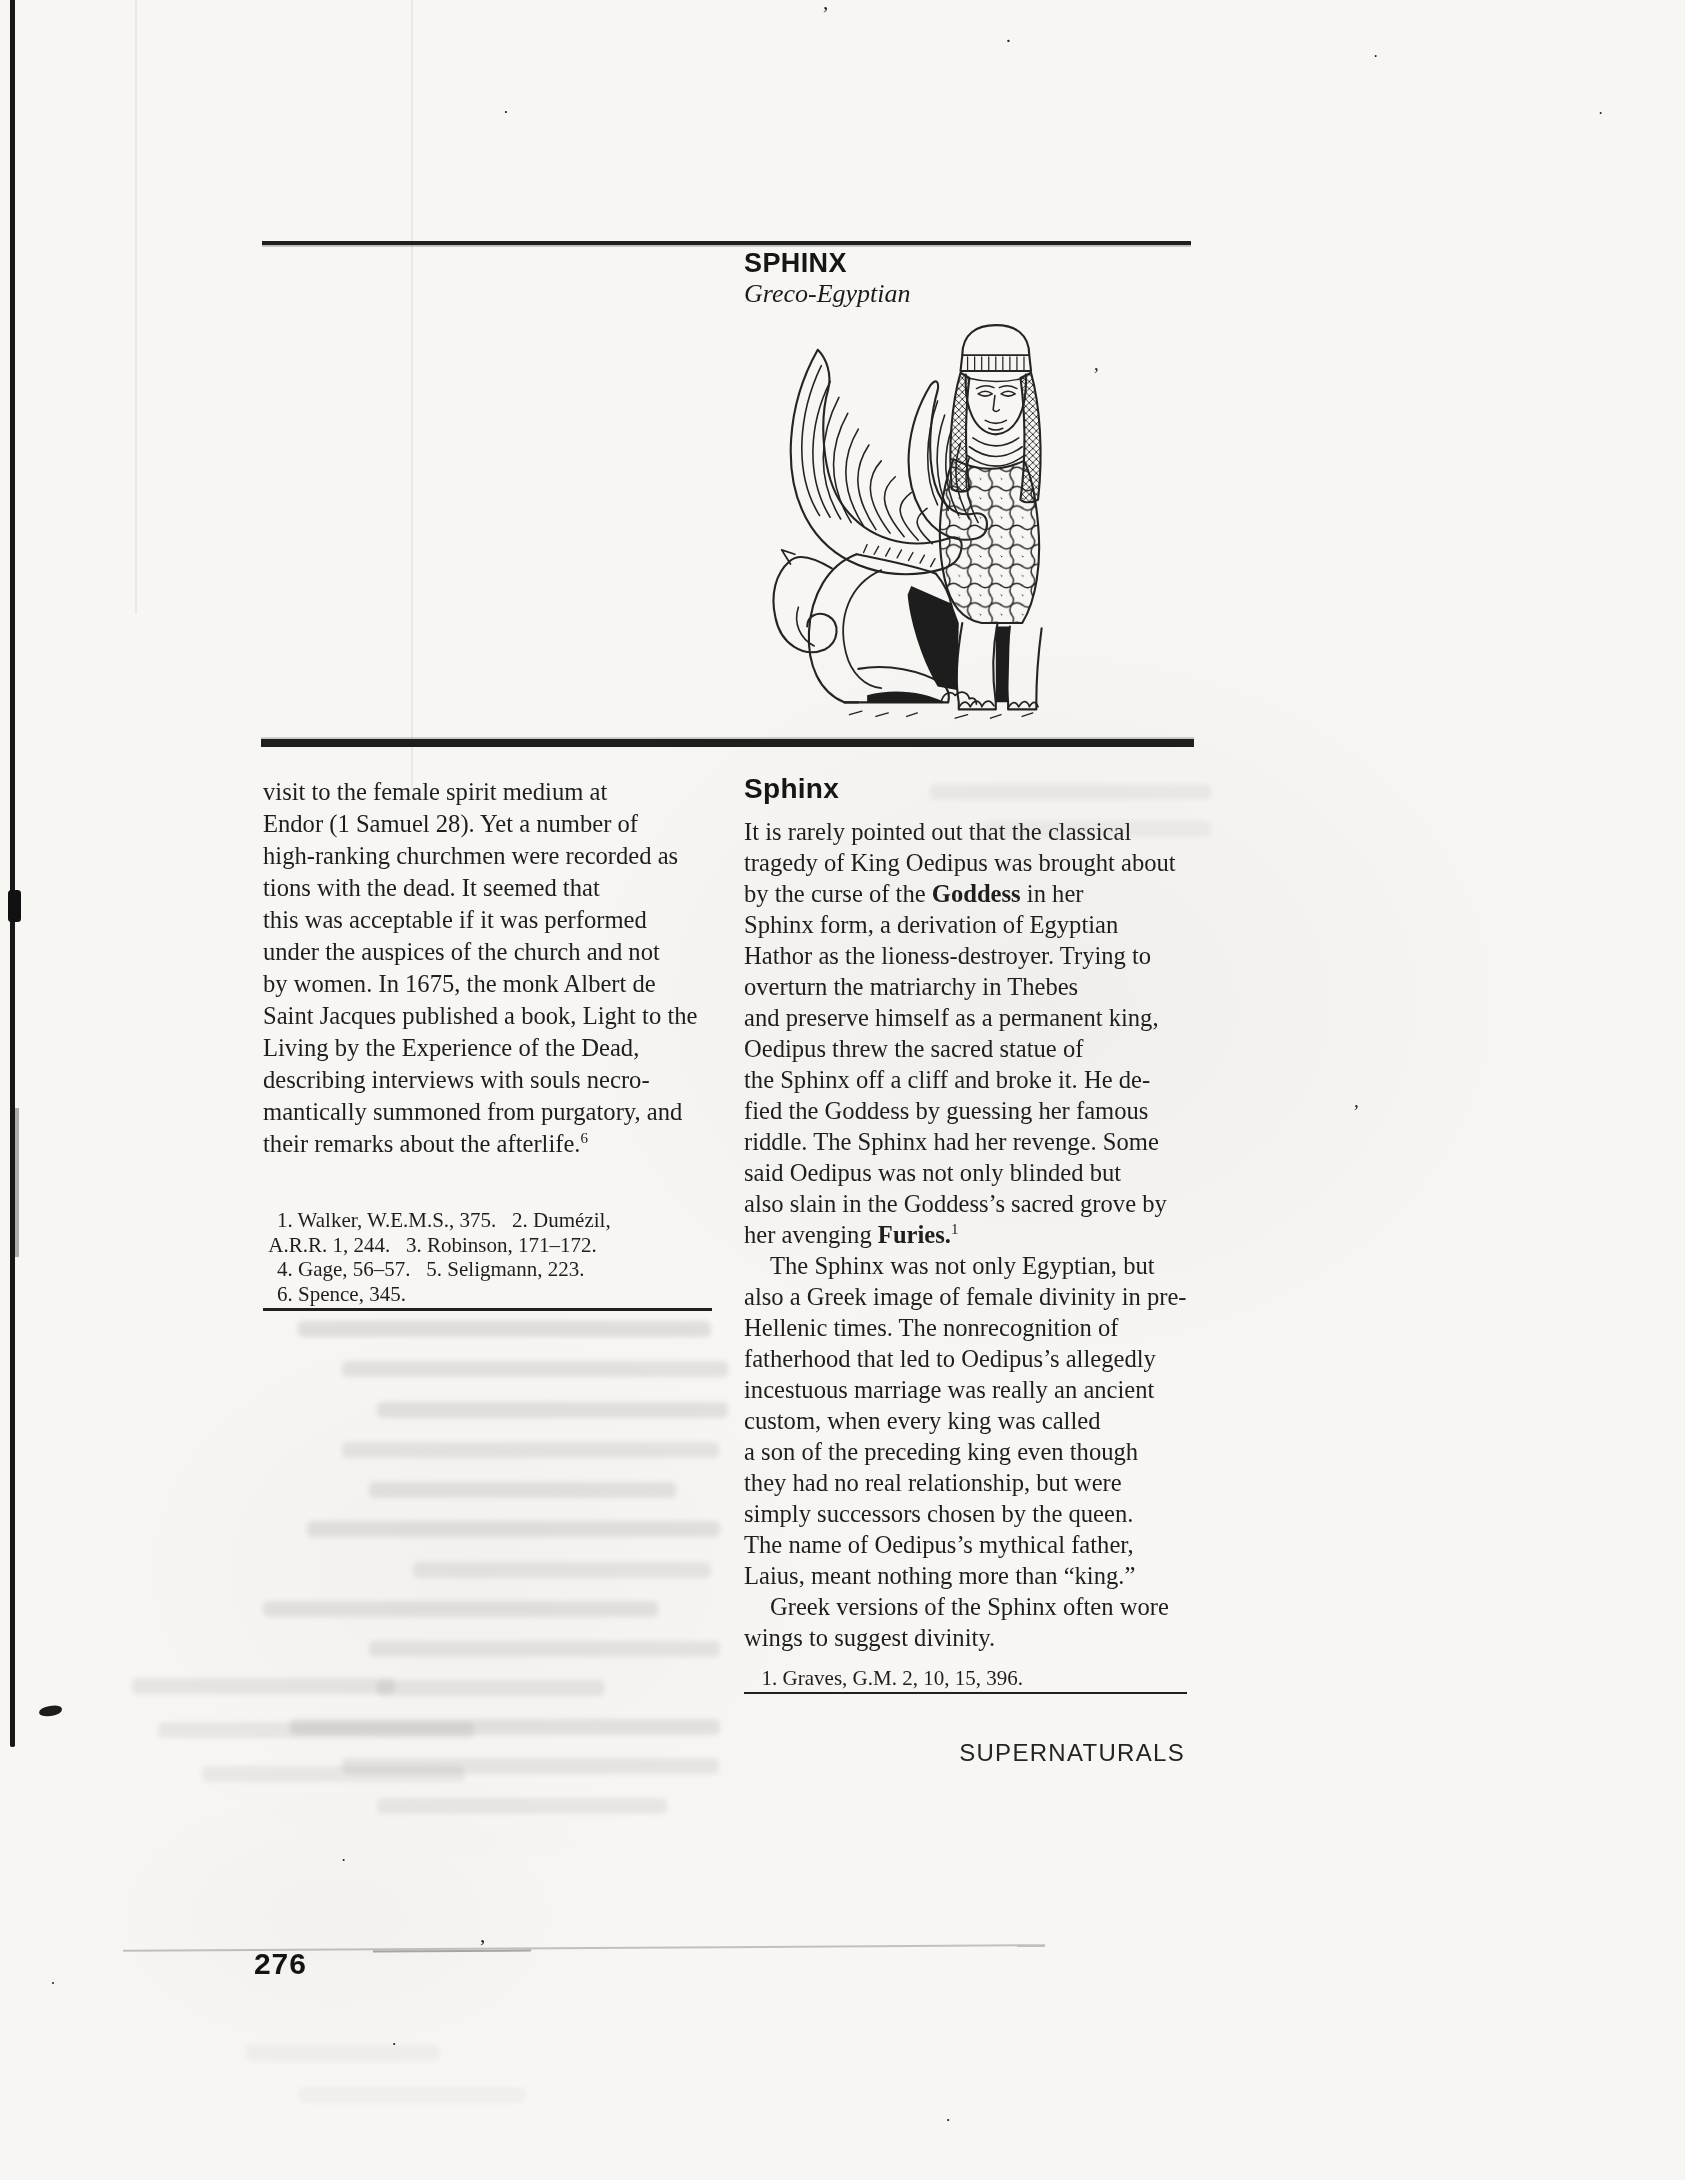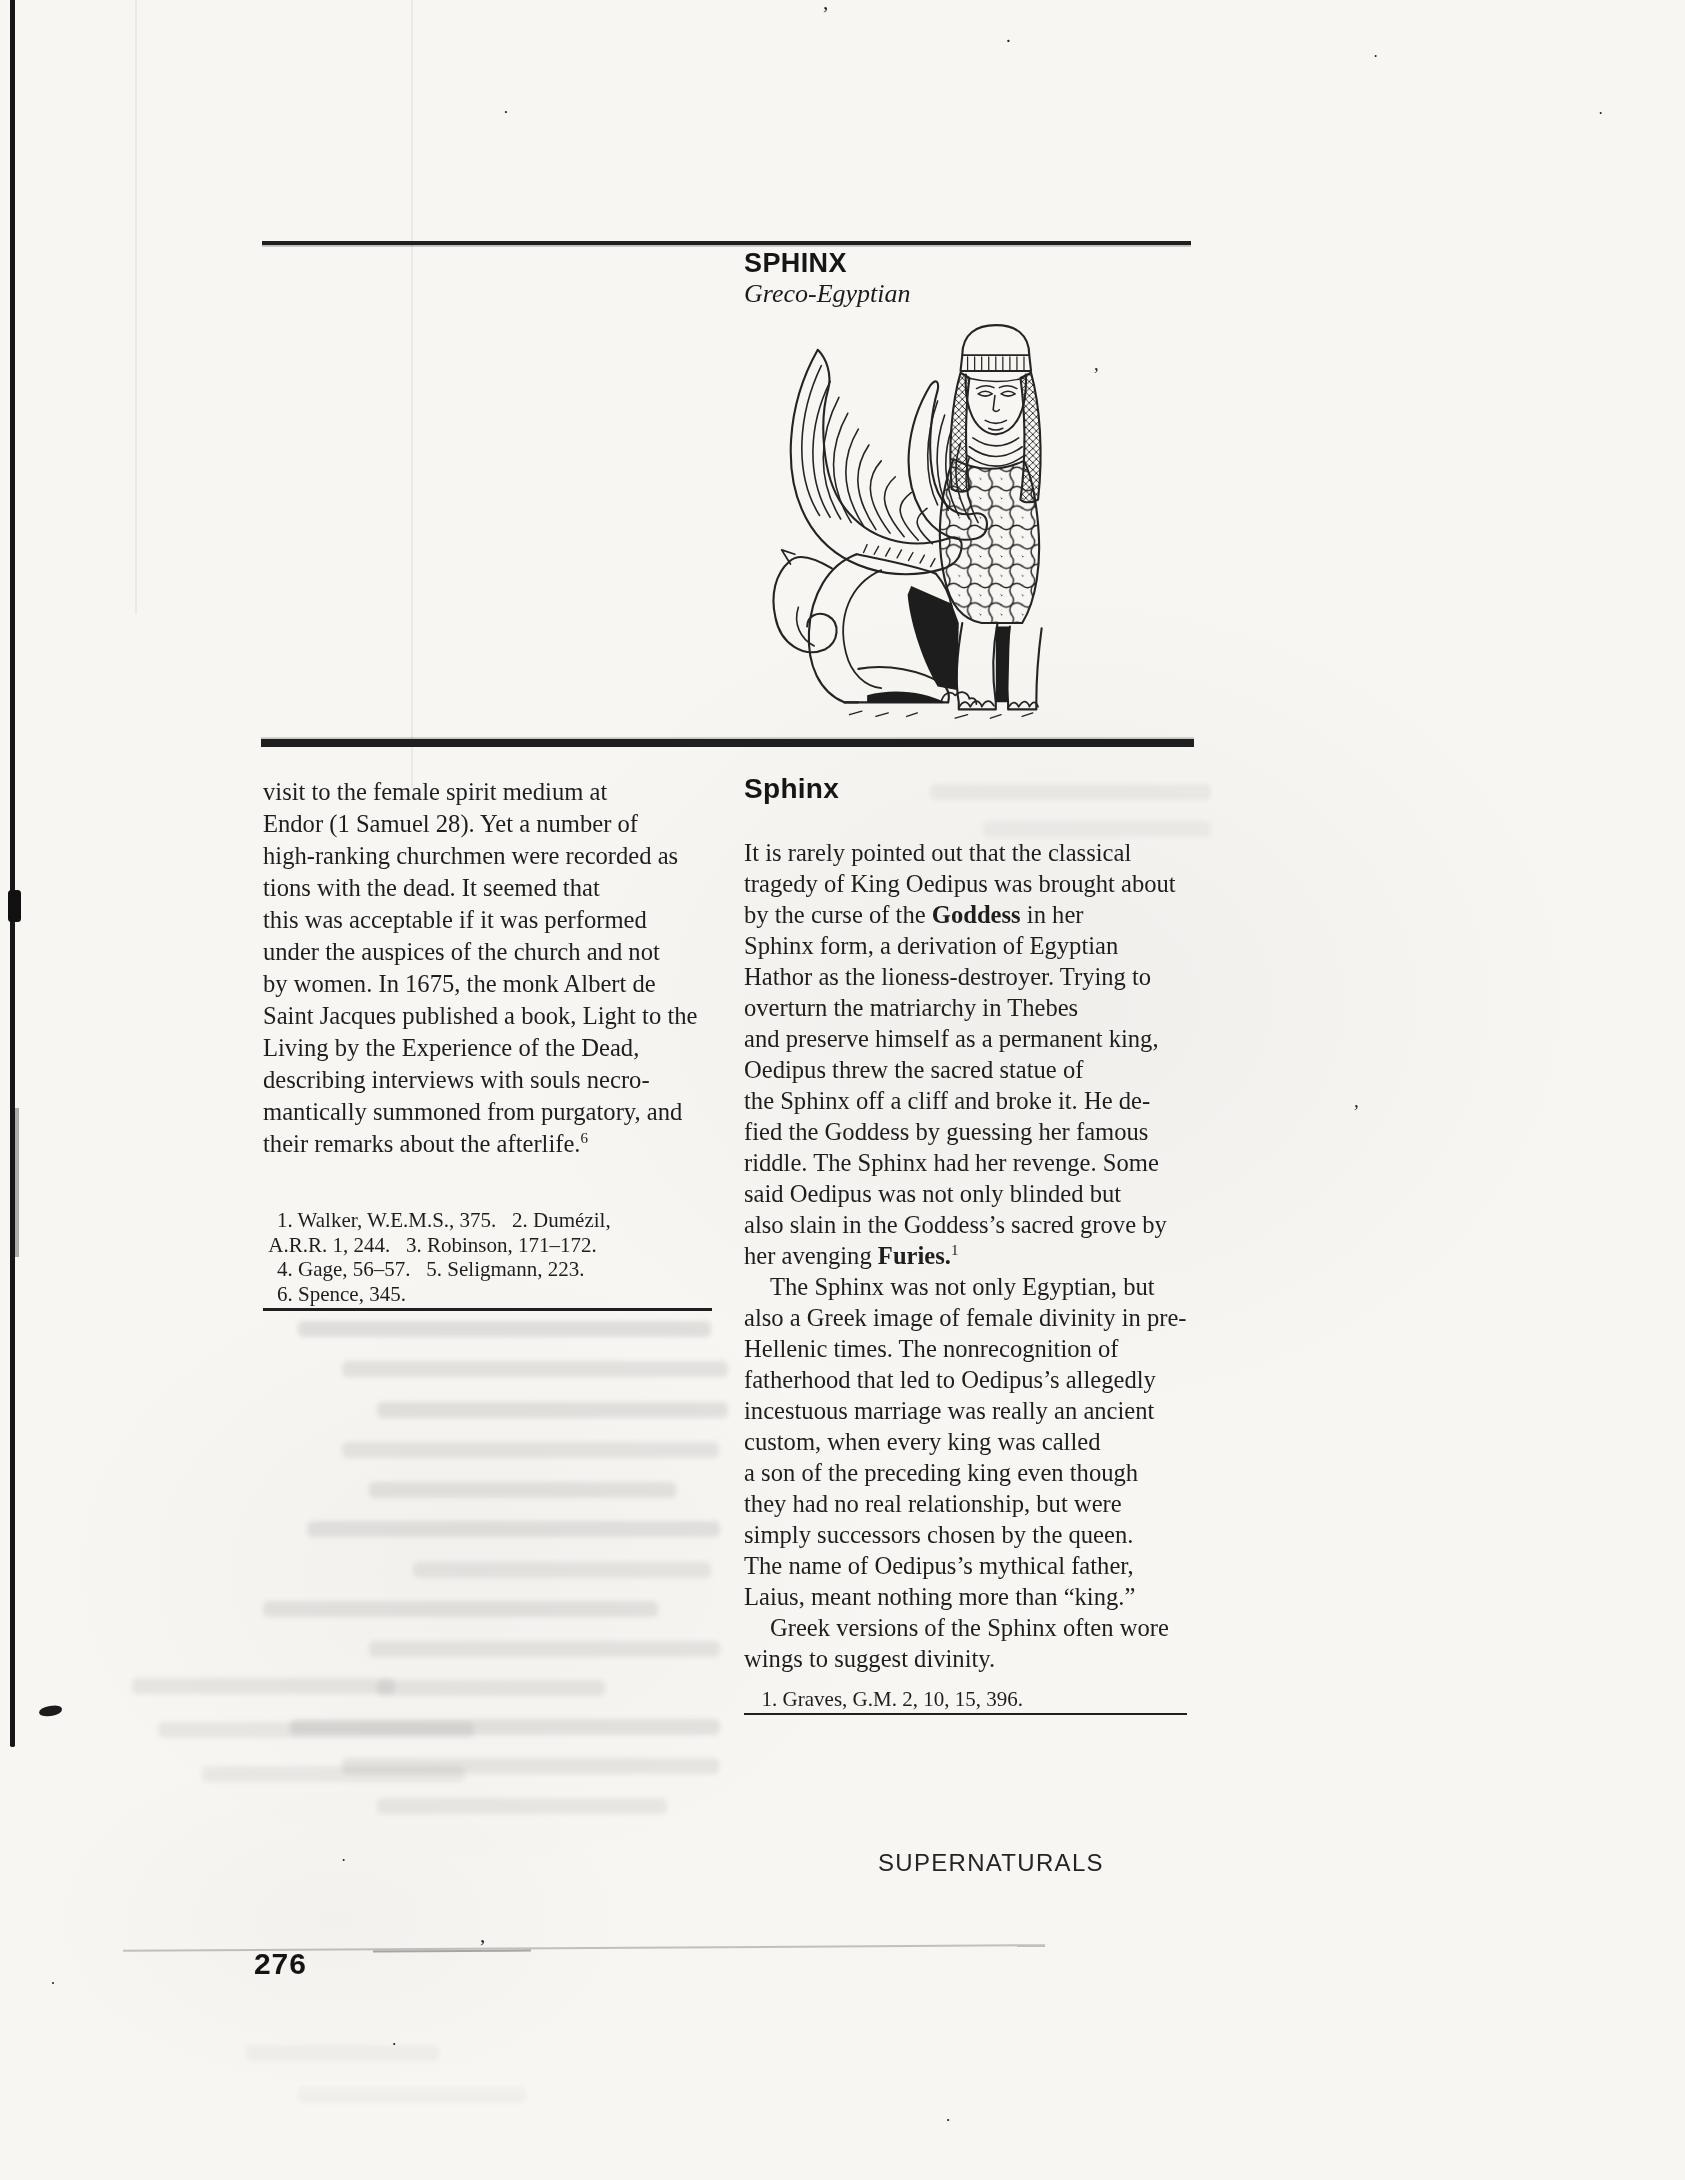--- a/index.html
+++ b/index.html
@@ -41,29 +41,29 @@
   .bodyline{font:24.6px/32px "Liberation Serif",serif;color:#1e1e1e;white-space:pre;}
   #right-lines .bodyline{line-height:31px;}
   .indent{padding-left:26px;}
   .footline{font:21px/24.6px "Liberation Serif",serif;color:#1e1e1e;white-space:pre;}
   #right-footnotes .footline{line-height:23px;}
   .i{}
   .b{font-weight:700;}
   sup{font-size:15px;line-height:0;vertical-align:super;}
   #left-lines{min-height:411px;}
   #left-footnotes{margin-top:21px;min-height:98px;}
-  #right-lines{margin-top:32px;min-height:830px;}
+  #right-lines{margin-top:11px;min-height:830px;}
   #right-footnotes{margin-top:14px;min-height:23px;}
   #left-rule{margin-top:1.8px;width:449px;}
   #right-rule{margin-top:1.8px;width:443px;}
   
   .ghost{position:absolute;height:16px;background:#555;border-radius:5.3px;filter:blur(2.6px);}
   
   .page-num{left:254px;top:1948px;font:700 30px/32px "Liberation Sans",sans-serif;color:#141414;letter-spacing:0.9px;}
-  .running{left:878px;top:1850px;width:307px;font:24px/26px "Liberation Sans",sans-serif;color:#242424;letter-spacing:1.3px;}
+  .running{left:878px;top:1740px;width:307px;text-align:right;font:24px/26px "Liberation Sans",sans-serif;color:#242424;letter-spacing:1.3px;}
   .footer-faint-line{left:123px;top:1947px;width:922px;height:1.8px;background:rgba(55,55,55,.28);transform:rotate(-.35deg);}
   .footer-faint-dark{left:373px;top:1950px;width:158px;height:1.8px;background:rgba(40,40,40,.38);transform:rotate(-.3deg);}
   
   #illus{left:725px;top:304px;width:390px;height:423px;}
   #illus svg{width:100%;height:100%;}
 </style>
 </head>
 <body>
 
 <div id="page">

